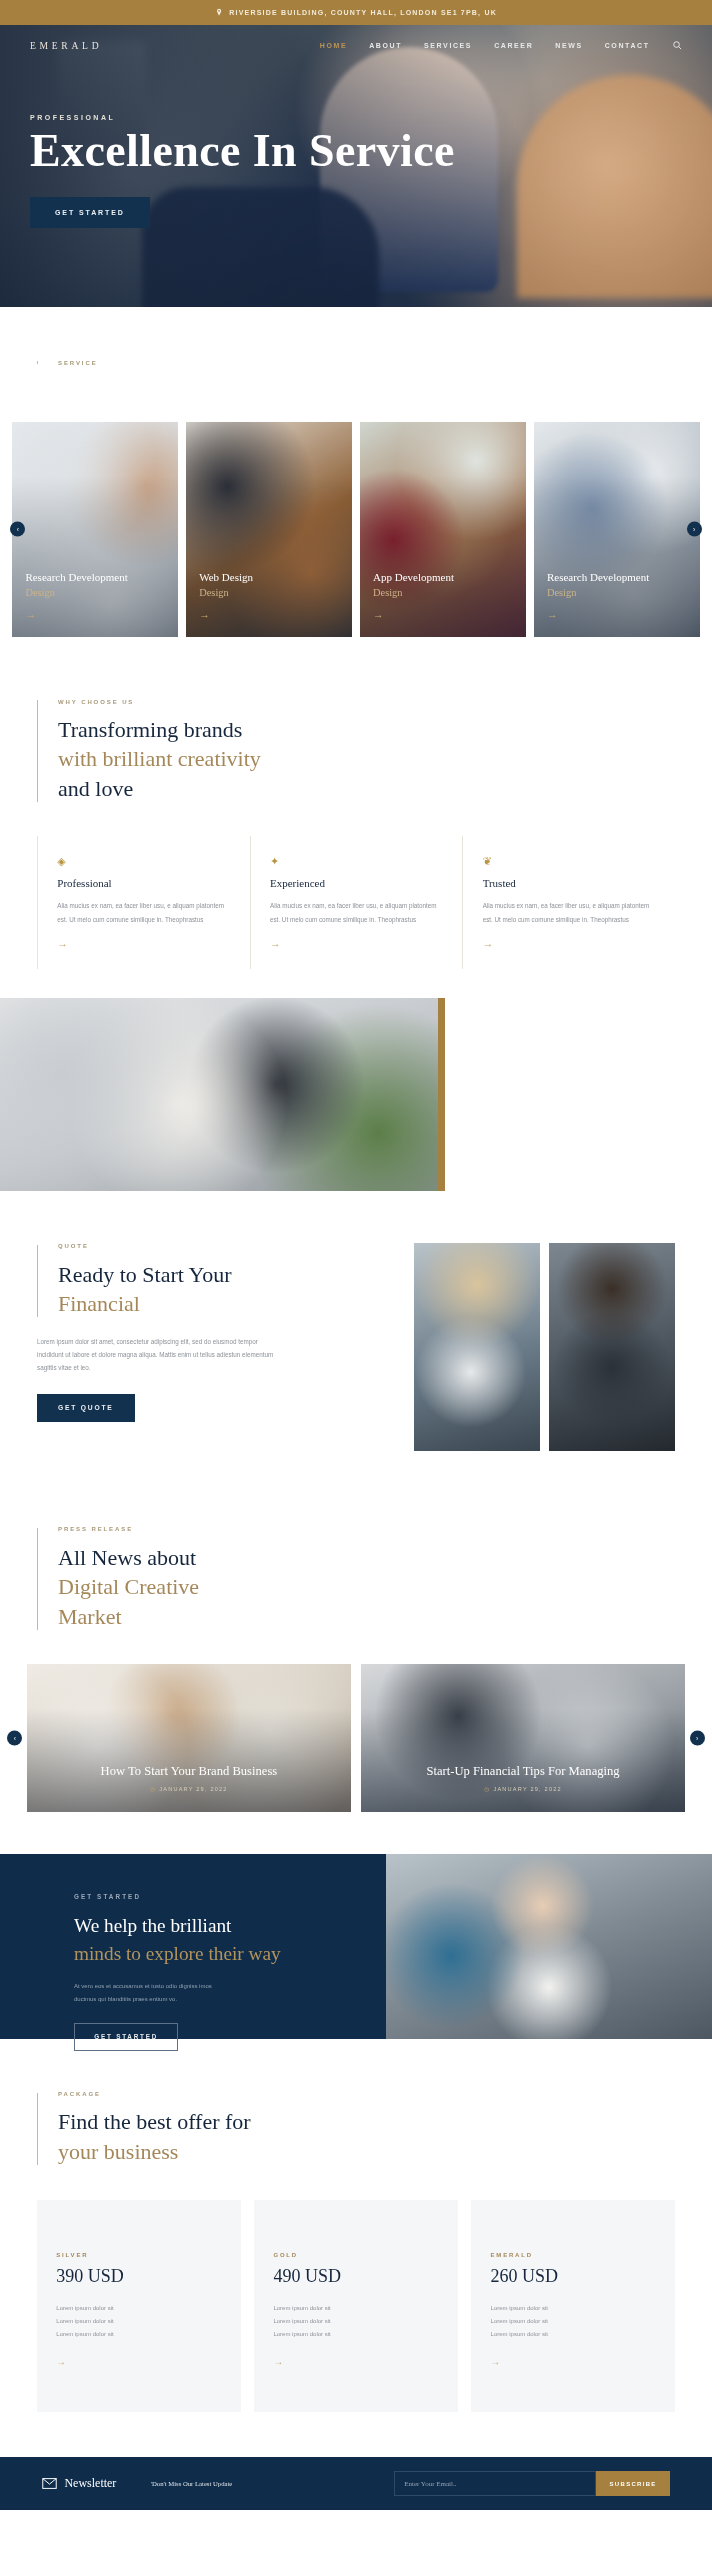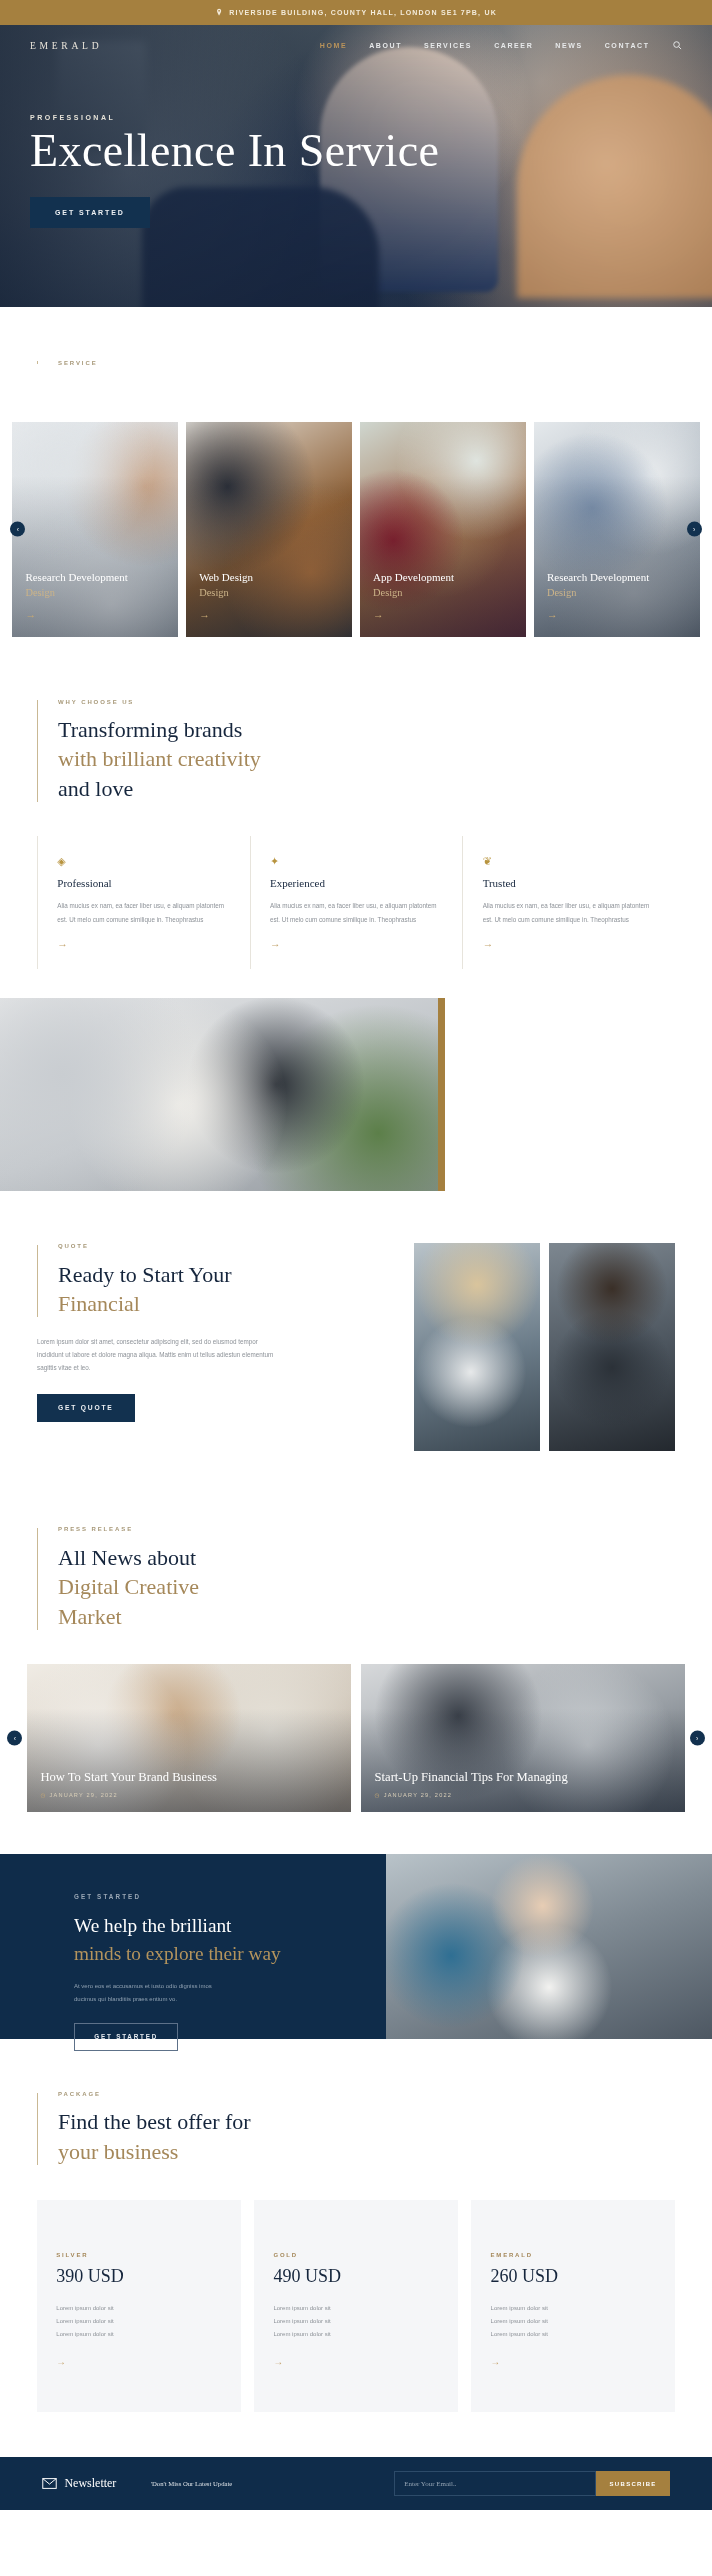--- a/index.html
+++ b/index.html
@@ -78,21 +78,21 @@
 
   .hero-inner{
     position:relative; z-index:5; padding:47px 0 0 30px;
   }
   .eyebrow-hero{
     font-size:7px; letter-spacing:2.5px; color:#e6e2d8; font-weight:600;
     margin-bottom:7.4px;
   }
   .hero-title{
     font-family:"Liberation Serif", serif; color:#fff; font-size:46px;
-    line-height:1.02; font-weight:400; letter-spacing:0.4px;
+    line-height:1.02; font-weight:700; letter-spacing:0.4px;
   }
   .btn-primary{
     display:inline-block; margin-top:22px; background:#12314f; color:#eef1f4;
     font-size:7px; letter-spacing:1.9px; font-weight:600; padding:12px 25px;
     border:none; cursor:pointer;
   }
 
   
   .wrap{ width:638px; margin:0 auto; }
   .head-block{ position:relative; padding-left:21px; }
@@ -229,21 +229,21 @@
       radial-gradient(circle at 75% 45%, #e6e2d9, transparent 40%),
       linear-gradient(160deg,#f0ece5,#d3cabd 55%,#a99b8a);}
   .n2{ background:
       radial-gradient(circle at 30% 35%, #3a4049, transparent 34%),
       radial-gradient(circle at 70% 55%, #cfd3d6, transparent 36%),
       linear-gradient(160deg,#d7d9db,#9aa0a6 55%,#5d646c);}
   .news-card:after{
     content:""; position:absolute; inset:0;
     background:linear-gradient(180deg, rgba(10,20,35,0) 30%, rgba(10,20,35,.45) 100%);
   }
-  .news-body{ position:absolute; left:13.4px; right:13.4px; bottom:14px; z-index:2; }
+  .news-body{ position:absolute; left:13.4px; right:13.4px; bottom:20px; z-index:2;text-align:center; }
   .news-title{
     font-family:"Liberation Serif", serif; color:#fff; font-size:12.6px;
     line-height:1.25; margin-bottom:6px;
   }
   .news-date{ font-size:5.6px; letter-spacing:1.2px; color:#d9cfb8; }
   .news-date .cal{ color:#c6a773; margin-right:3px; }
 
   
   .cta{ margin-top:42px; display:flex; background:#0f2c4a; height:185px; }
   .cta-left{ flex:1; padding:39px 0 0 74px; }

